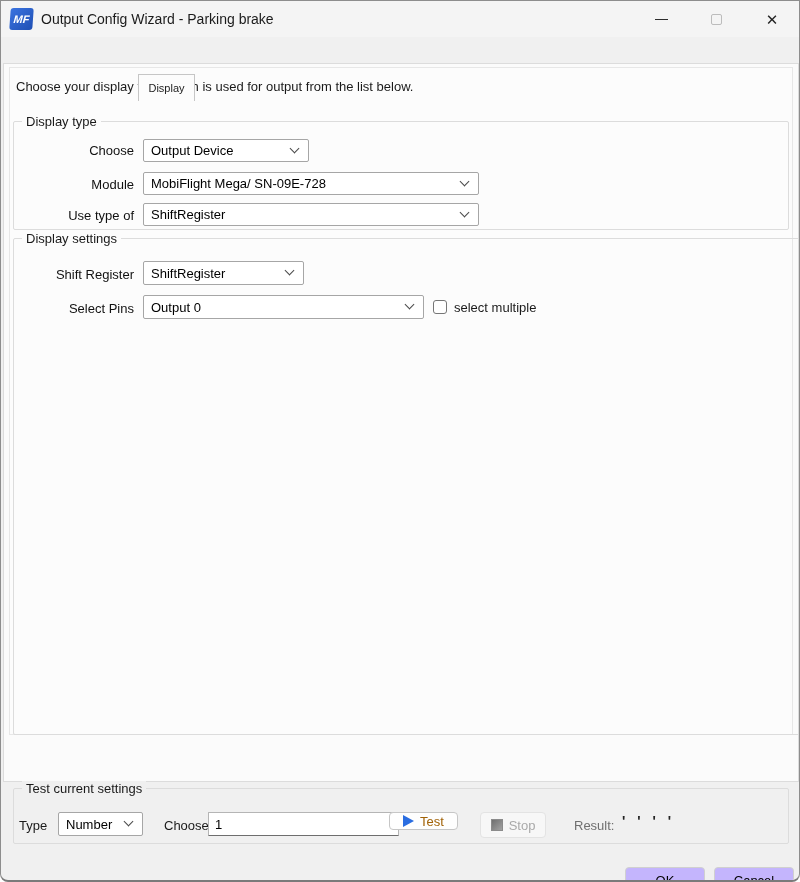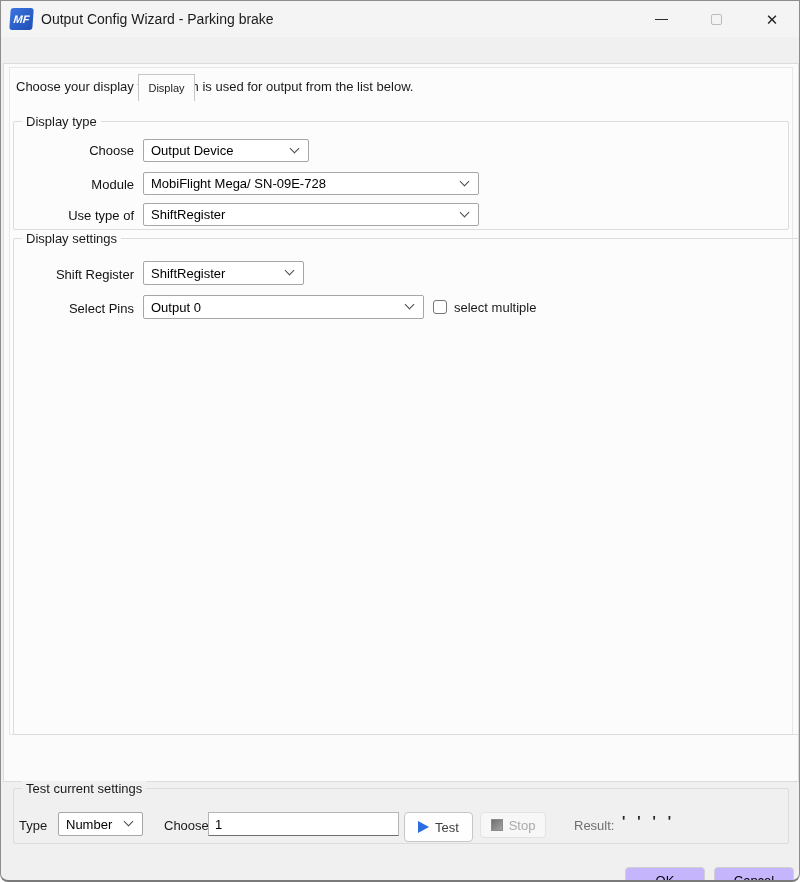--- a/index.html
+++ b/index.html
@@ -121,21 +121,21 @@
     position:absolute; left:207px; top:811px; width:191px; height:24px;
     border:1px solid #b5b5b5; border-bottom:1.5px solid #6e6e6e; border-radius:1px;
     font-family:"Liberation Sans","DejaVu Sans",sans-serif;
     font-size:13px; padding:0 6px; background:#fff; z-index:2;
   }
   .push-btn {
     position:absolute; display:flex; align-items:center; justify-content:center; gap:6px;
     background:#fefefe; border:1px solid #c6c6c6; border-radius:4px;
     font-size:13px; cursor:pointer; z-index:2;
   }
-  .btn-test { left:403px; top:811px; width:69px; height:30px; color:#404040; }
+  .btn-test { left:388px; top:811px; width:69px; height:18px; color:#a16207; }
   .btn-stop { left:479px; top:811px; width:66px; height:26px; color:#a9a9a9;
               background:#f7f7f7; border-color:#e3e3e3; cursor:default; }
   .play-icon {
     width:0; height:0; display:block;
     border-left:11px solid #2a6de1; border-top:6.5px solid transparent; border-bottom:6.5px solid transparent;
   }
   .stop-icon {
     width:12px; height:12px; display:block;
     background:linear-gradient(135deg,#6f6f6f,#a3a3a3); border:1px solid #8b8b8b;
   }

